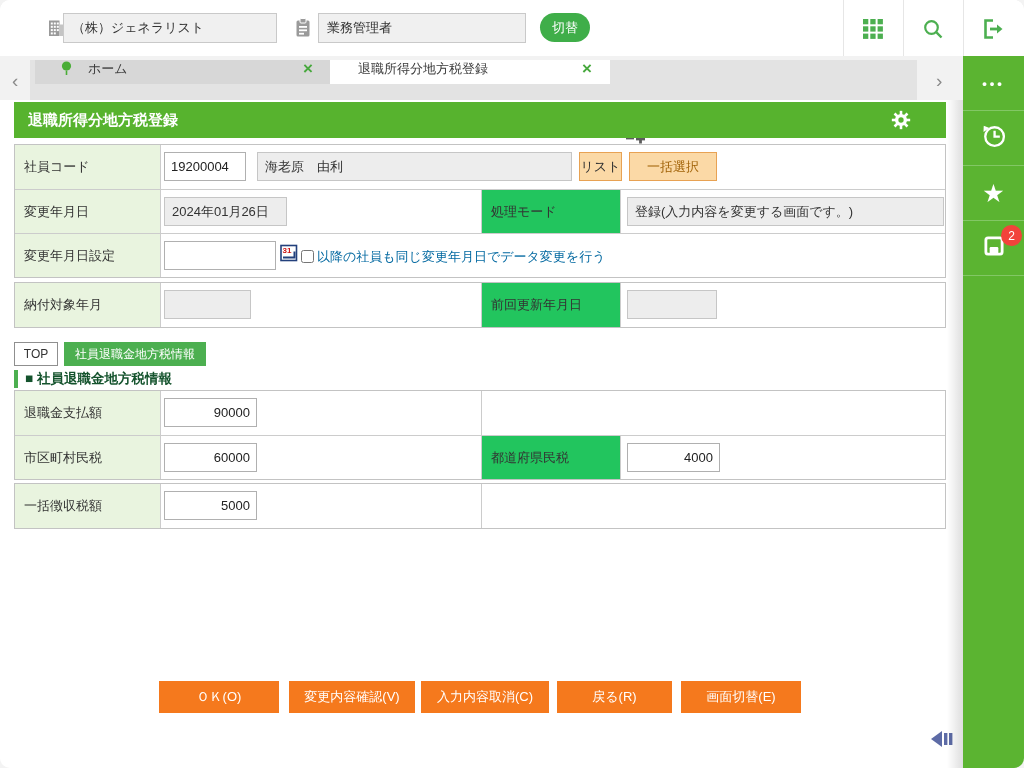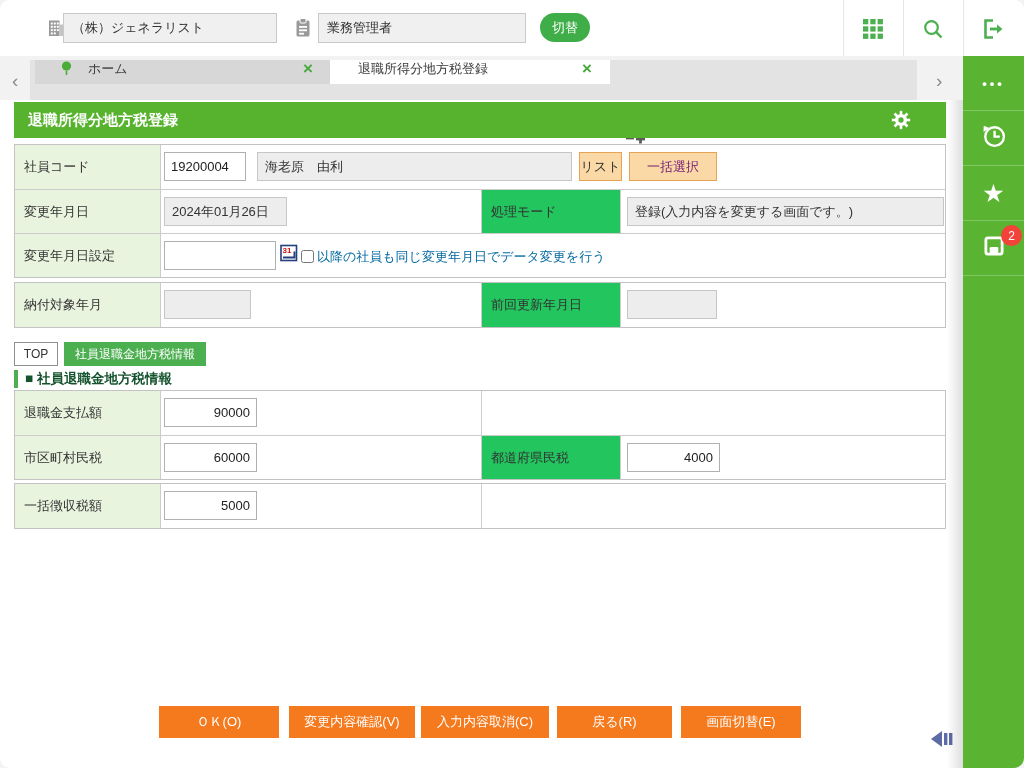--- a/index.html
+++ b/index.html
@@ -39,21 +39,21 @@
   .cb-label { position:absolute; left:302px; top:14px; font-size:13px; color:#0369a1; }
 
   
   .top-btn { position:absolute; left:14px; top:342px; width:44px; height:24px; background:#fff; border:1px solid #8f8f8f; font-size:12px; color:#333; font-family:inherit; cursor:pointer; }
   .sec-btn { position:absolute; left:64px; top:342px; height:24px; padding:0 11px; background:#4caf50; border:none; color:#fff; font-size:12px; font-family:inherit; cursor:pointer; }
   .sec-head { position:absolute; left:14px; top:370px; display:flex; align-items:center; }
   .sec-bar { width:4px; height:18px; background:#4caf50; margin-right:7px; }
   .sec-text { font-size:13.5px; font-weight:bold; color:#14532d; }
 
   
-  .obtn { position:absolute; top:706px; height:32px; background:#f5791d; border:none; color:#fff; font-size:13px; font-family:inherit; cursor:pointer; }
+  .obtn { position:absolute; top:681px; height:32px; background:#f5791d; border:none; color:#fff; font-size:13px; font-family:inherit; cursor:pointer; }
 
   
   .sidebar { position:absolute; left:963px; top:56px; width:61px; height:712px; background:#5bb431; }
   .sb-cell { position:relative; width:61px; height:55px; border-bottom:1px solid #82c765; display:flex; align-items:center; justify-content:center; cursor:pointer; }
   .dots { color:#fff; font-size:13px; font-weight:bold; letter-spacing:3px; }
   .star { color:#fff; font-size:25px; line-height:1; }
   .badge { position:absolute; right:2px; top:4px; width:21px; height:21px; border-radius:50%; background:#f2433b; color:#fff; font-size:12px; display:flex; align-items:center; justify-content:center; }
 
   .edge-shade { position:absolute; left:947px; top:100px; width:16px; height:668px; background:linear-gradient(to right, rgba(0,0,0,0), rgba(0,0,0,0.13)); pointer-events:none; }
 </style>
@@ -178,21 +178,21 @@
         </svg>
     </span>
   </div>
 
   <div class="tbl" style="top:144px;">
     <div class="row">
       <div class="lbl">社員コード</div>
       <input class="txt" style="left: 149px; width: 82px;" value="19200004">
       <div class="ro" style="left:242px; width:315px;">海老原　由利</div>
       <button style="position:absolute; left:564px; top:7px; width:43px; height:29px; background:#fbd9a6; border:1px solid #e8a253; font-size:13px; color:#333; font-family:inherit; cursor:pointer;">リスト</button>
-      <button style="position:absolute; left:614px; top:7px; width:88px; height:29px; background:#fbd9a6; border:1px solid #e8a253; font-size:13px; color:#701a75; font-family:inherit; cursor:pointer;">一括選択</button>
+      <button style="position:absolute; left:614px; top:7px; width:88px; height:29px; background:#fbd9a6; border:1px solid #e8a253; font-size:13px; color:#a16207; font-family:inherit; cursor:pointer;">一括選択</button>
     </div>
     <div class="row">
       <div class="lbl">変更年月日</div>
       <div class="ro" style="left:149px; width:123px;">2024年01月26日</div>
       <div class="lbl2">処理モード</div>
       <div class="ro" style="left:612px; width:317px;">登録(入力内容を変更する画面です。)</div>
     </div>
     <div class="row">
       <div class="lbl">変更年月日設定</div>
       <input class="txt" style="left: 149px; width: 112px;" value="">

